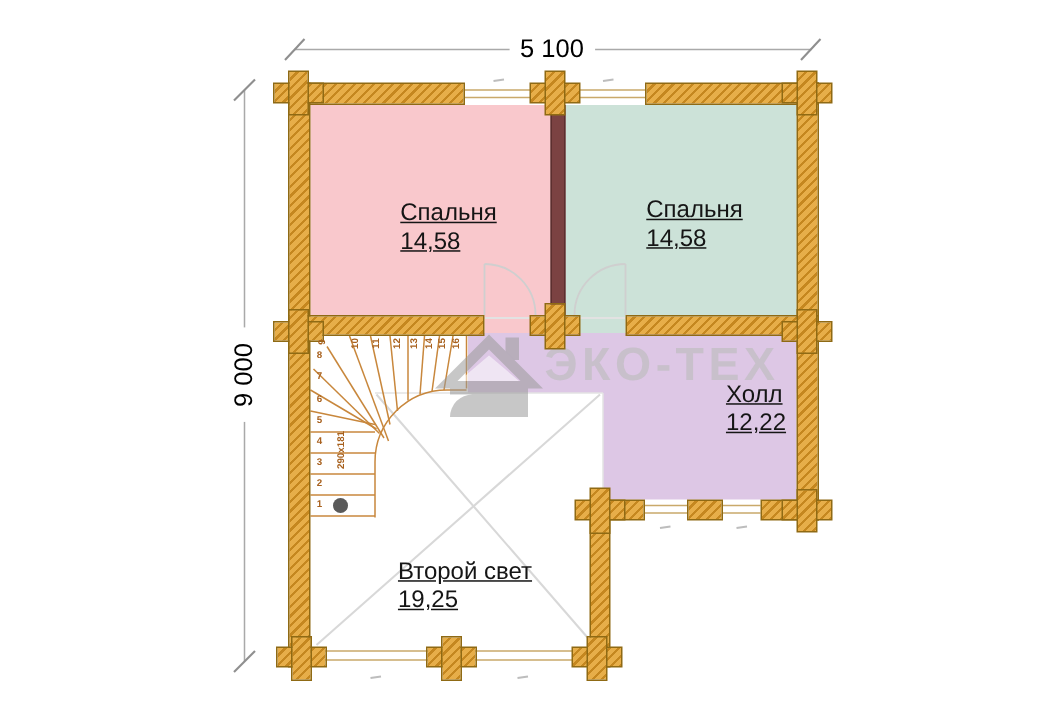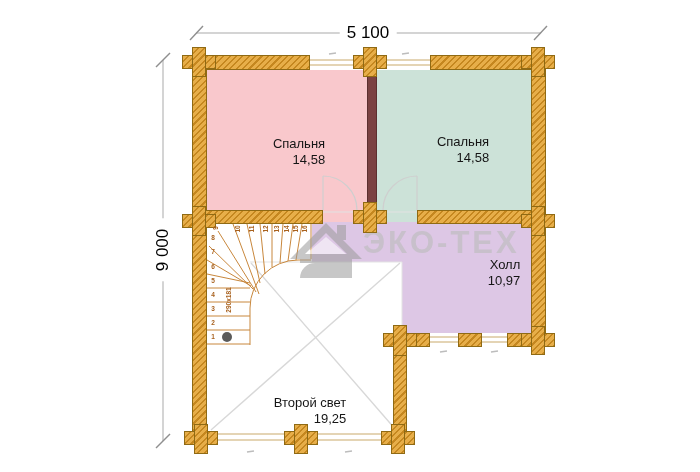--- a/index.html
+++ b/index.html
@@ -6,22 +6,22 @@
   #stage{position:relative;width:700px;height:472px;background:#ffffff;overflow:hidden;
          font-family:"Liberation Sans","DejaVu Sans",sans-serif;}
   .abs{position:absolute;}
   
   .room{position:absolute;}
   
   .wood{position:absolute;box-sizing:border-box;border:1px solid #8f6a14;
         background:repeating-linear-gradient(135deg,#e7ae49 0px,#e7ae49 3px,#c5871f 3px,#c5871f 4.5px);}
   .maroon{position:absolute;background:#7b4242;border:1px solid #5c2f2f;box-sizing:border-box;}
   
-  .room-label{position:absolute;transform:translate(-50%,-50%);text-align:right;
-              font-size:13px;line-height:1.2;color:#151515;white-space:nowrap;}
+  .room-label{position:absolute;transform:translate(-50%,-50%);text-align:left;
+              font-size:16px;line-height:1.2;color:#151515;white-space:nowrap;text-decoration:underline;}
   .dim-label{position:absolute;transform:translate(-50%,-50%);font-size:17px;color:#000;
              background:#fff;padding:0 7px;white-space:nowrap;}
   .dim-label.vert{transform:translate(-50%,-50%) rotate(-90deg);padding:0 10px;}
   .step-num{position:absolute;transform:translate(-50%,-50%);font-size:6.5px;font-weight:bold;
             color:#a8611e;line-height:1;}
   .step-num.rot{transform:translate(-50%,-50%) rotate(-90deg);}
   .flight-note{position:absolute;transform:translate(-50%,-50%) rotate(-90deg);
                font-size:6.5px;font-weight:bold;color:#a8611e;white-space:nowrap;}
   .wm-text{position:absolute;font-size:31px;font-weight:bold;letter-spacing:3px;
            color:rgba(187,187,187,0.62);white-space:nowrap;}
@@ -168,23 +168,23 @@
   <div class="room-label" style="left:299px;top:152px;">
     <div>Спальня</div>
     <div>14,58</div>
   </div>
   <div class="room-label" style="left:463px;top:150px;">
     <div>Спальня</div>
     <div>14,58</div>
   </div>
   <div class="room-label" style="left:504px;top:273px;">
     <div>Холл</div>
-    <div>10,97</div>
-  </div>
-  <div class="room-label" style="left:310px;top:391px;margin-top:20px;">
+    <div>12,22</div>
+  </div>
+  <div class="room-label" style="left:310px;top:391px;">
     <div>Второй свет</div>
     <div>19,25</div>
   </div>
 
   <span class="step-num" style="left:213px;top:337px;">1</span>
   <span class="step-num" style="left:213px;top:323px;">2</span>
   <span class="step-num" style="left:213px;top:309px;">3</span>
   <span class="step-num" style="left:213px;top:295px;">4</span>
   <span class="step-num" style="left:213px;top:281px;">5</span>
   <span class="step-num" style="left:213px;top:267px;">6</span>

